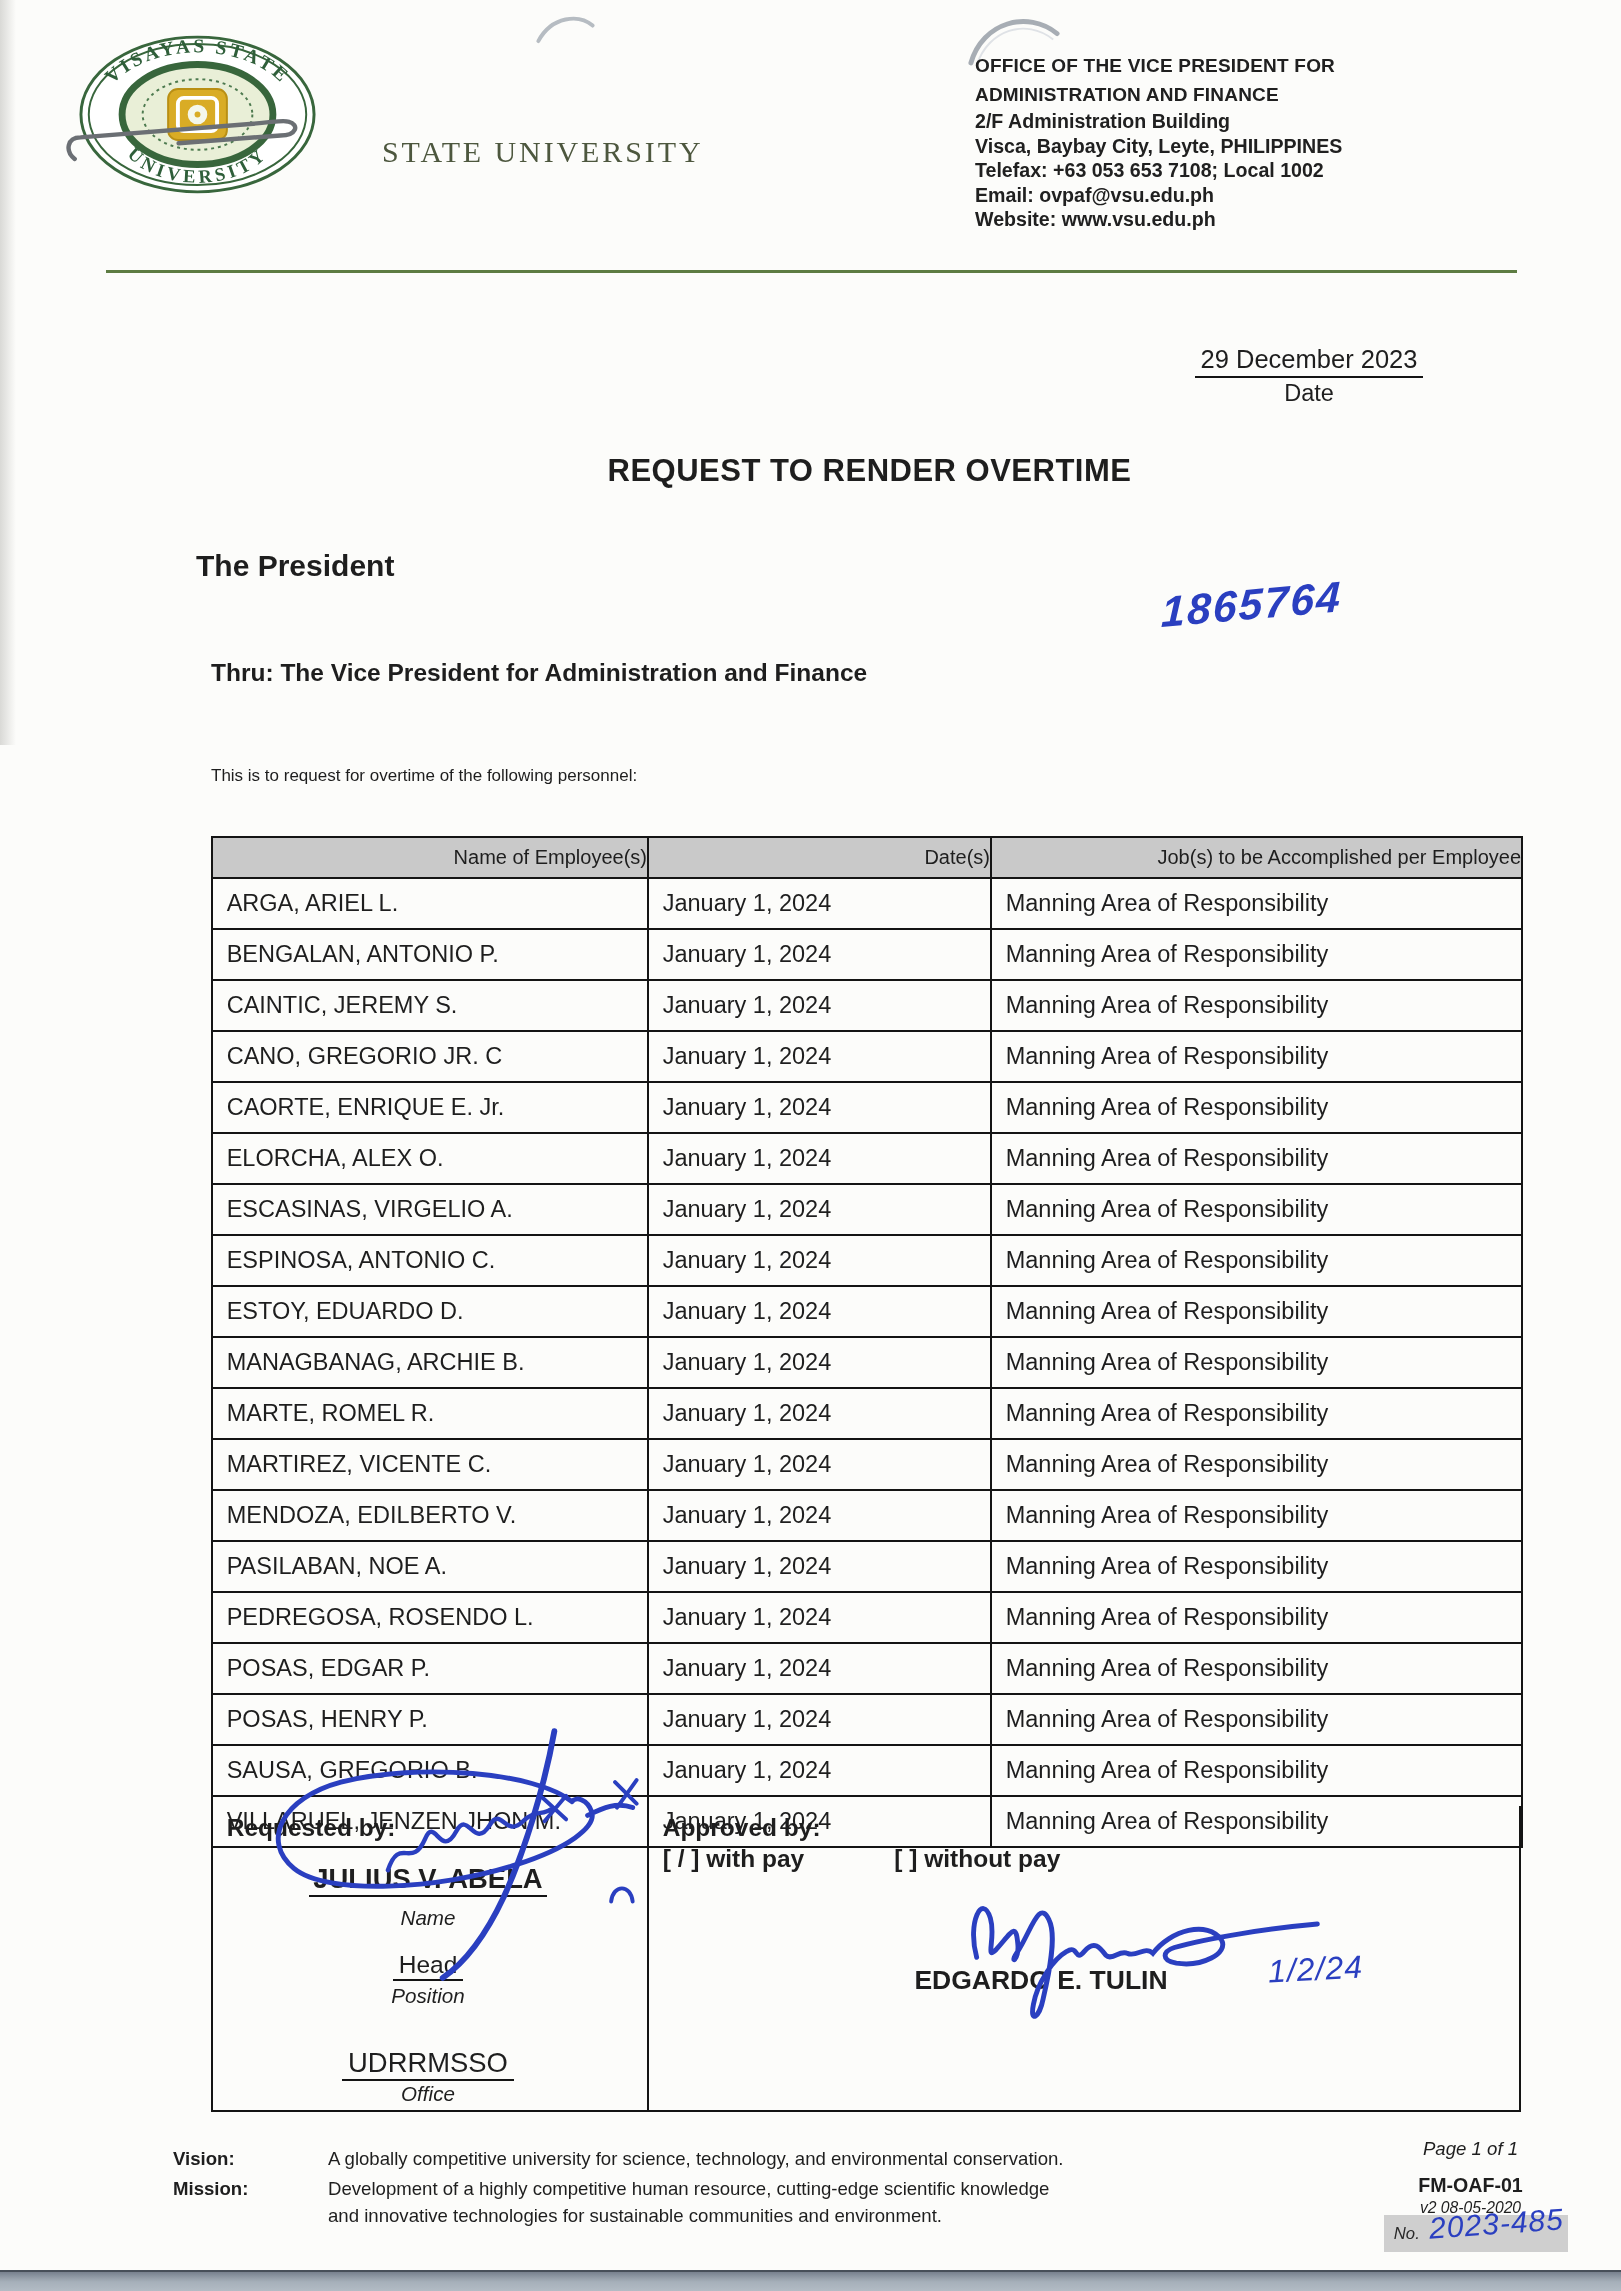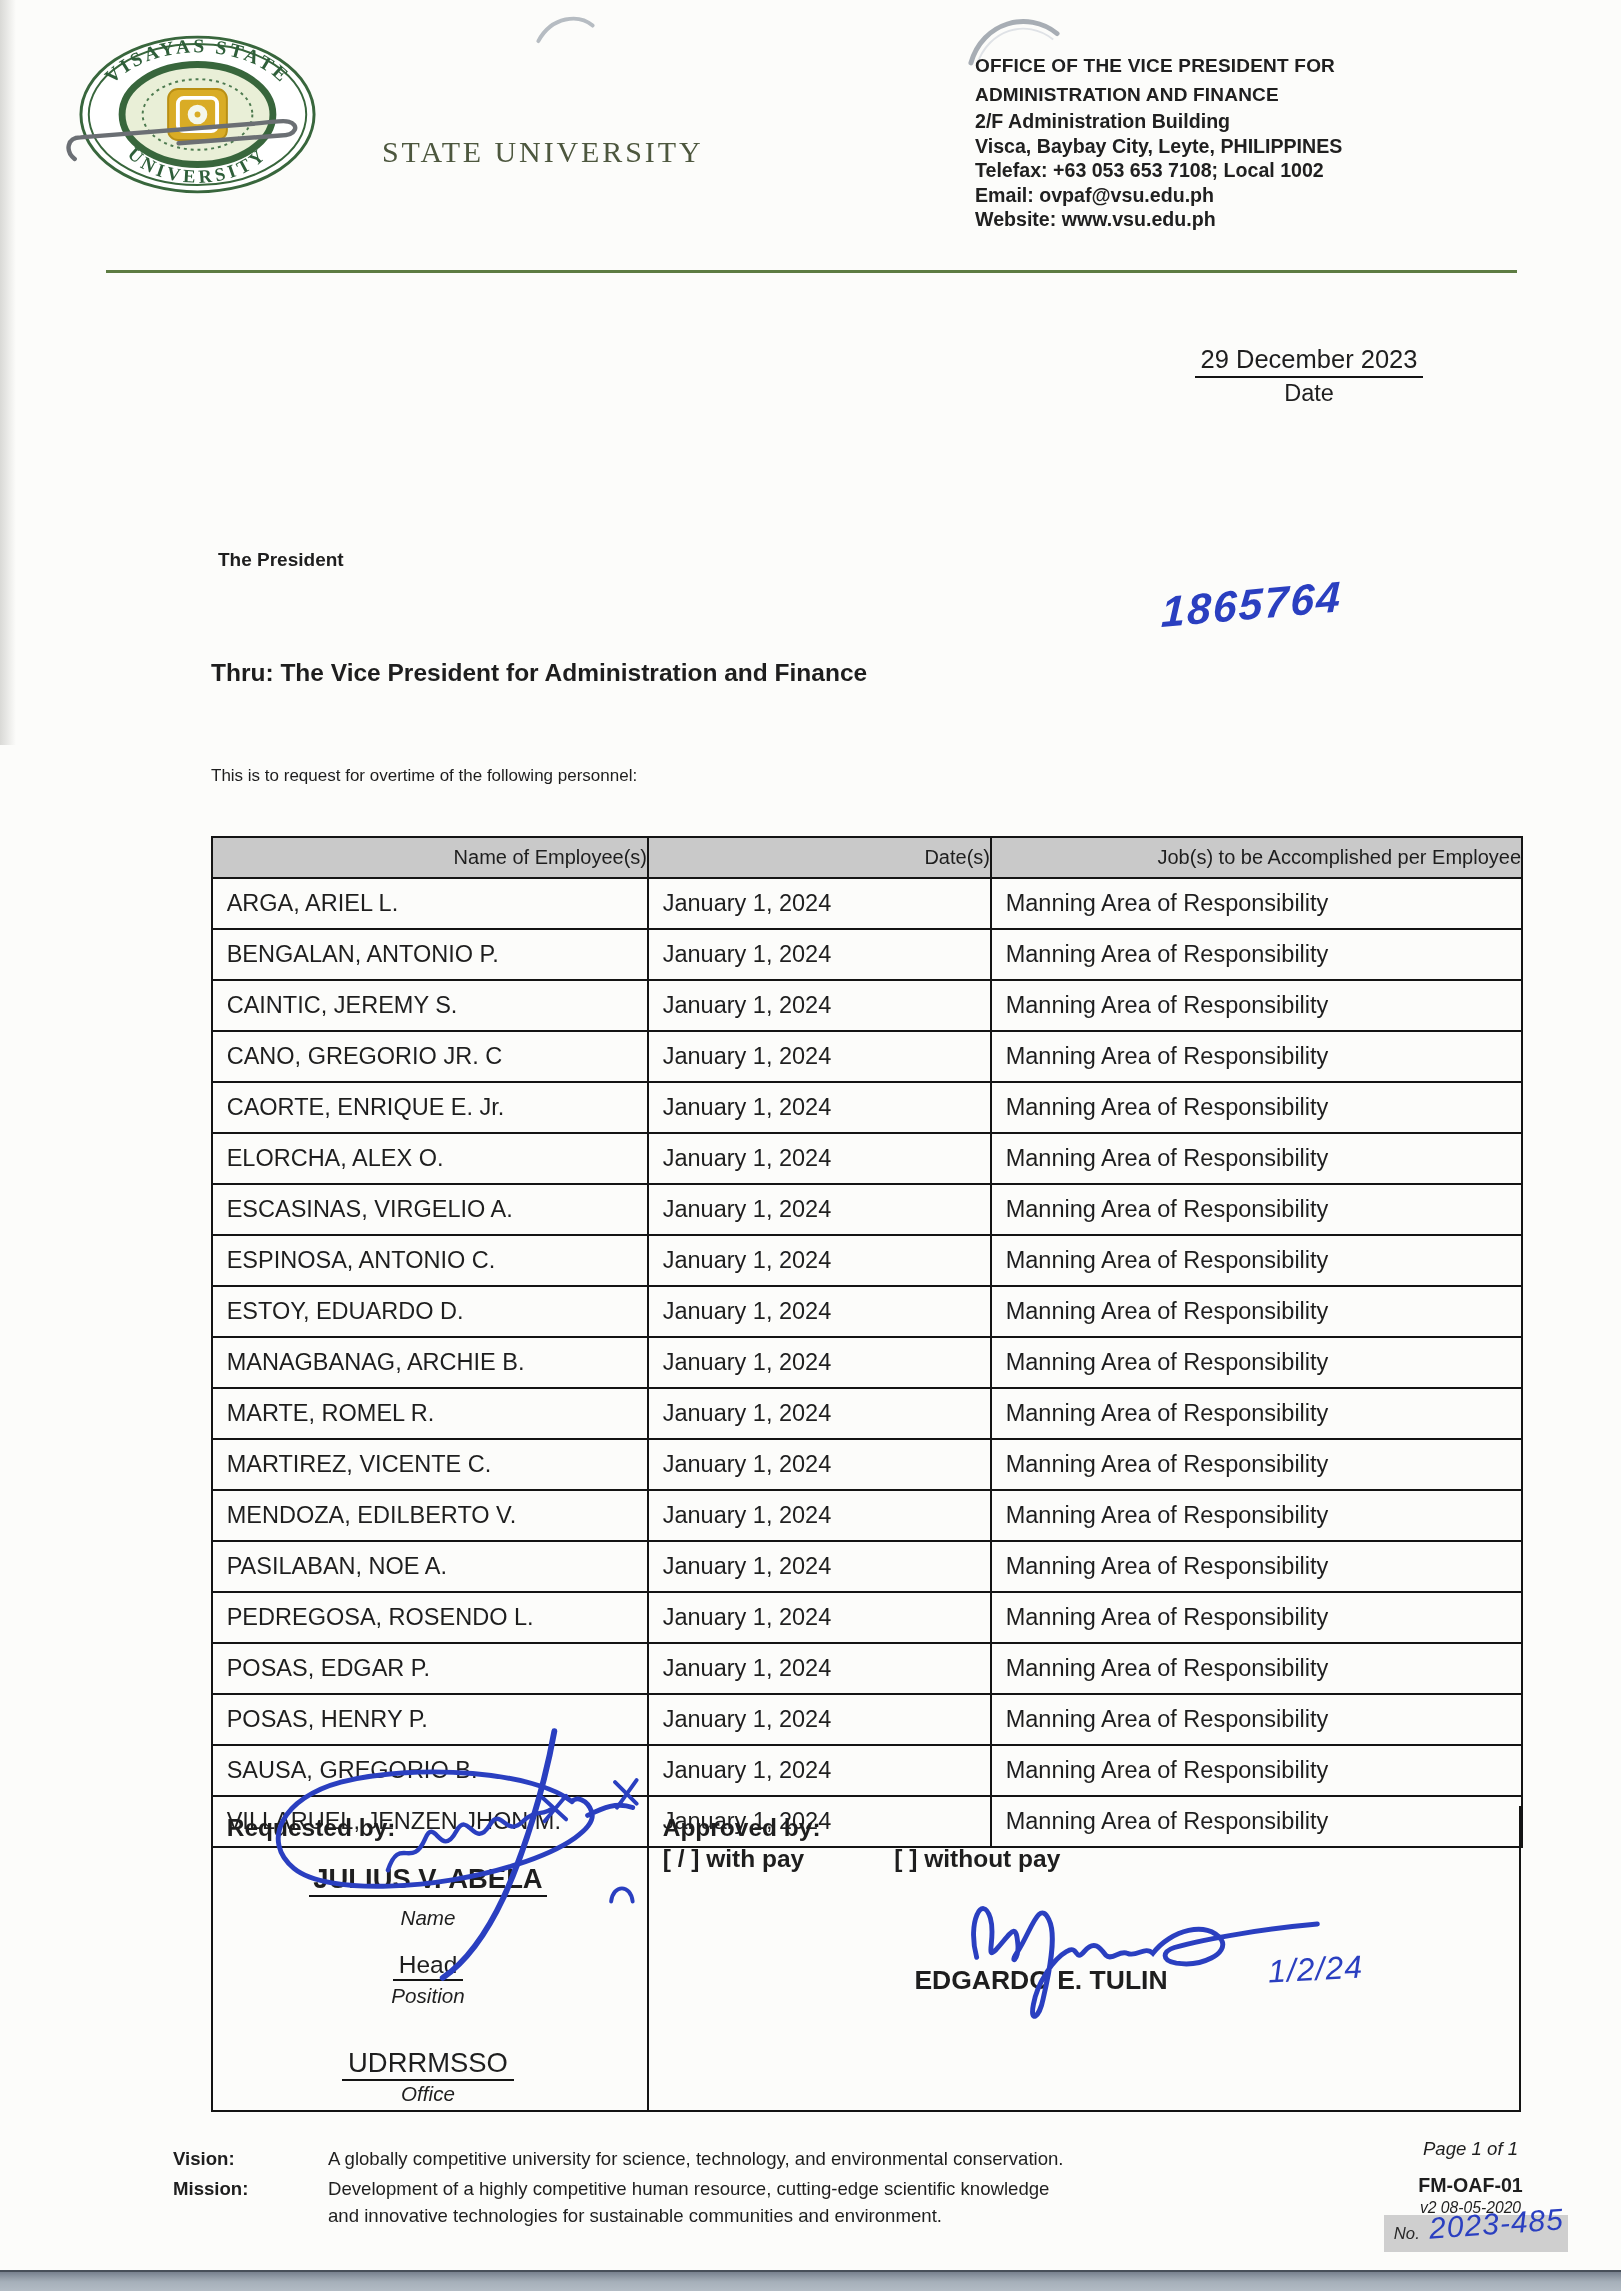--- a/index.html
+++ b/index.html
@@ -18,21 +18,21 @@
   .office-block{position:absolute;left:975px;top:51px;width:588px;}
   .office-bold{font-size:19px;font-weight:bold;line-height:29px;color:#202020;letter-spacing:0.2px;}
   .office-line{font-size:19.6px;line-height:24.5px;color:#202020;font-weight:bold;}
   .green-rule{position:absolute;left:106px;top:270px;width:1411px;height:2.9px;background:#5d7c42;}
   
   .date-block{position:absolute;left:1157px;top:345px;width:304px;text-align:center;}
   .date-value{display:inline-block;font-size:25.5px;border-bottom:2px solid #141414;padding:0 5.9px 2px 5.9px;}
   .date-label{font-size:23.5px;margin-top:2px;}
   .doc-title{position:absolute;left:118px;right:0;top:453px;text-align:center;
     font-size:31px;font-weight:bold;letter-spacing:0.5px;}
-  .recipient{position:absolute;left:218px;top:549px;font-size:19px;font-weight:bold;}
+  .recipient{position:absolute;left:196px;top:549px;font-size:30px;font-weight:bold;}
   .thru{position:absolute;left:211px;top:659px;font-size:24.5px;font-weight:bold;}
   .intro{position:absolute;left:211px;top:766px;font-size:17px;}
   
   .hw{color:#2a3fc0;font-style:italic;}
   .hw-tracking{position:absolute;left:1161px;top:580px;font-size:43px;letter-spacing:2px;
     transform:rotate(-5deg) skewX(-7deg);font-weight:600;}
   
   table.ot{position:absolute;left:211px;top:836px;width:1310px;border-collapse:collapse;
     table-layout:fixed;border:2.9px solid #141414;}
   table.ot th{background:#c9c9c9;border:2px solid #141414;height:39px;font-weight:400;
@@ -133,20 +133,21 @@
     <div class="office-line">Website: www.vsu.edu.ph</div>
   </div>
 
   <div class="green-rule"></div>
 
   <div class="date-block">
     <span class="date-value">29 December 2023</span>
     <div class="date-label">Date</div>
   </div>
 
+  <div class="doc-title">REQUEST TO RENDER OVERTIME</div>
 
   <div class="recipient">The President</div>
 
   <div class="hw hw-tracking">1865764</div>
 
   <div class="thru">Thru: The Vice President for Administration and Finance</div>
 
   <div class="intro">This is to request for overtime of the following personnel:</div>
 
   <table class="ot">

